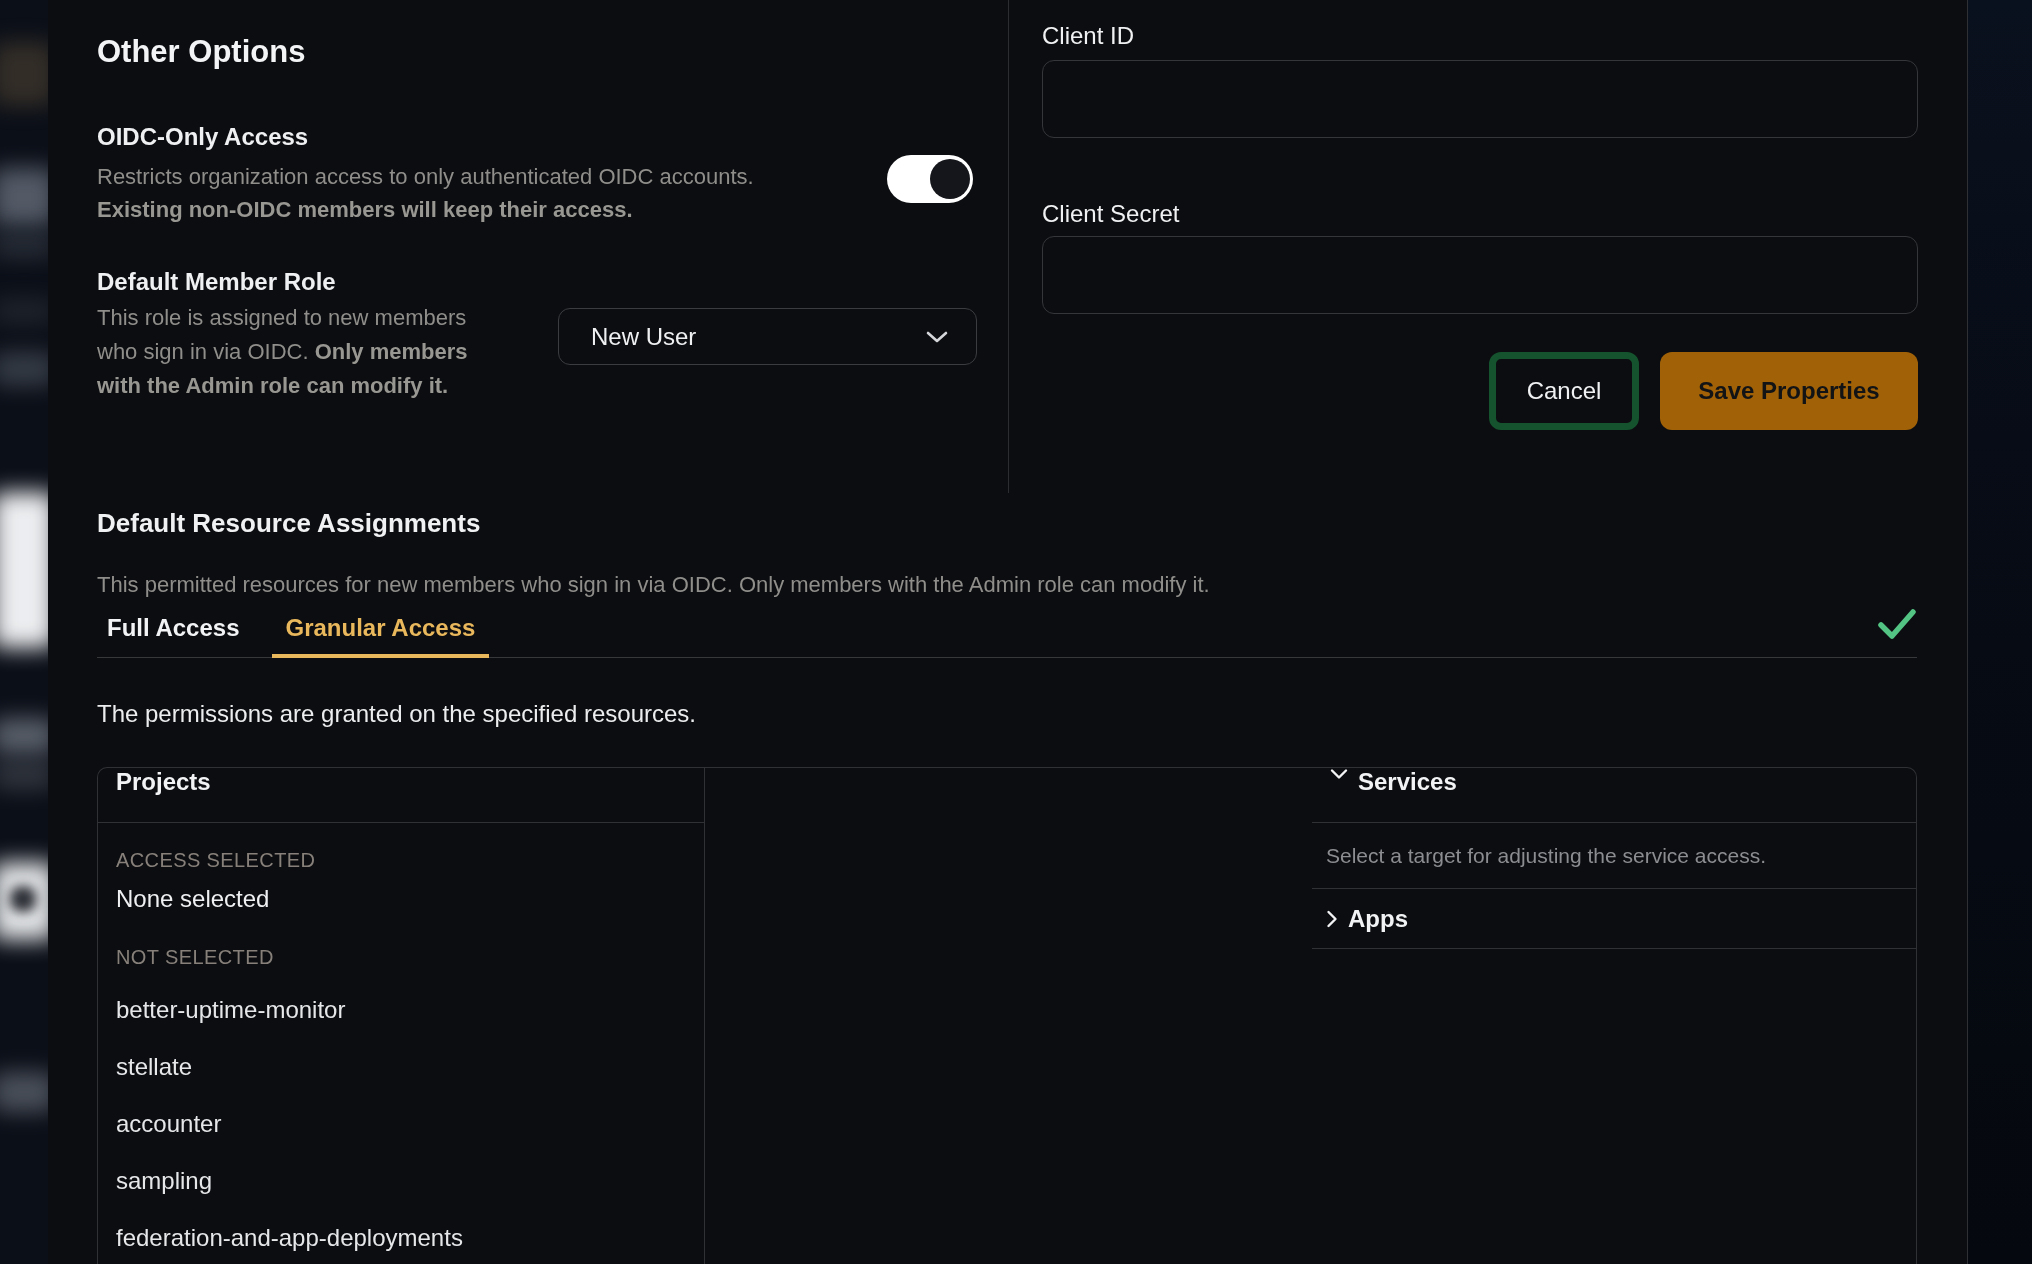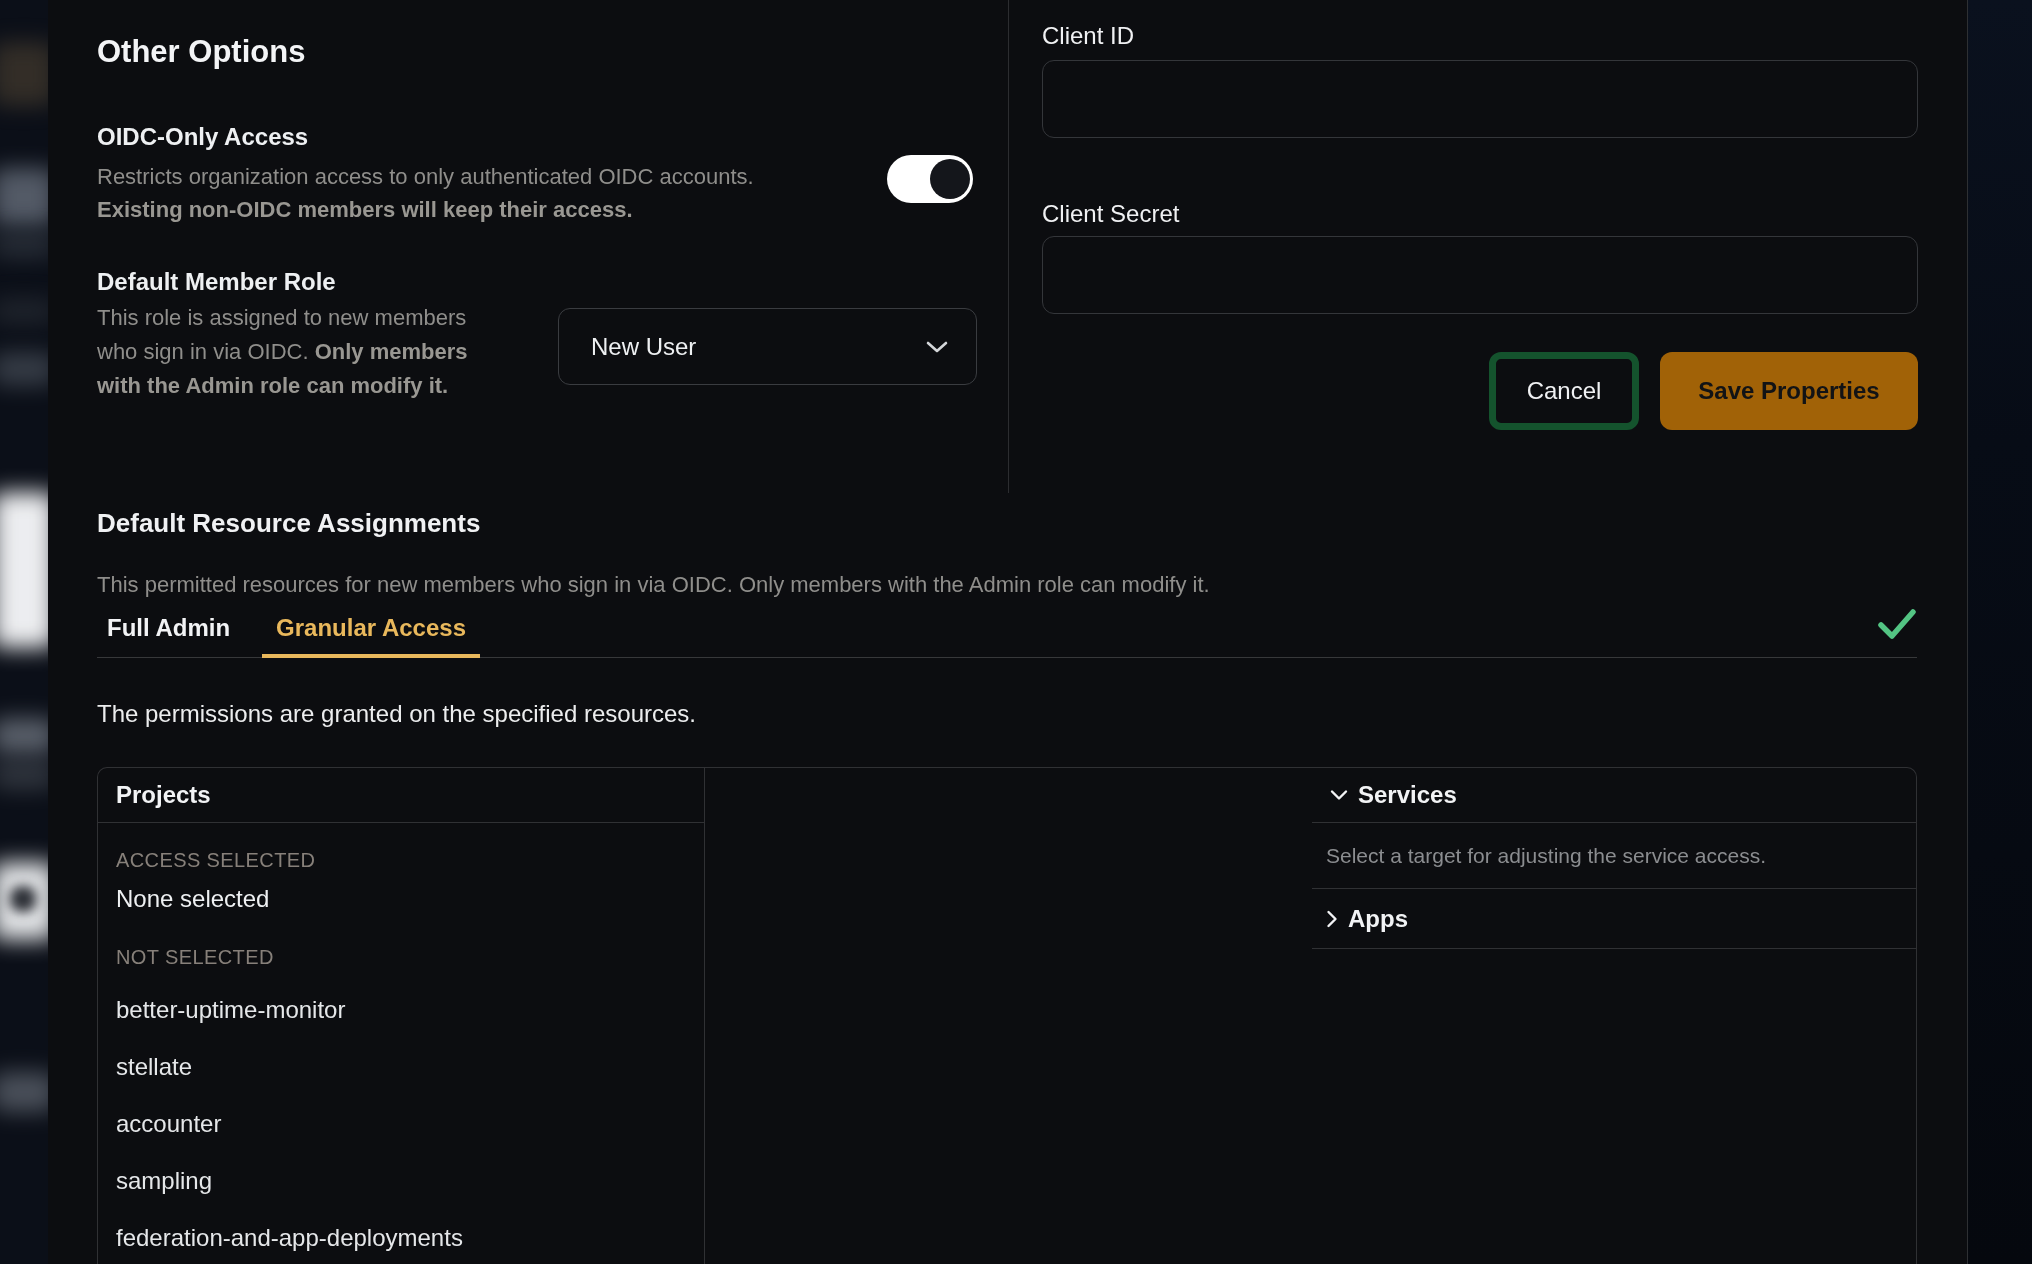--- a/index.html
+++ b/index.html
@@ -51,21 +51,21 @@
     left:839px; top:155px; width:86px; height:48px;
     background:#ffffff; border-radius:24px; cursor:pointer;
   }
   .toggle .knob {
     position:absolute; right:3px; top:4px; width:40px; height:40px;
     border-radius:50%; background:#14161b;
   }
 
   
   .dropdown {
-    left:510px; top:308px; width:419px; height:77px;
+    left:510px; top:308px; width:419px; height:57px;
     border:1px solid #3a3c40; border-radius:12px;
     display:flex; align-items:center; padding:0 28px 0 32px;
     color:#eef0f2; font-size:24px; font-weight:500; cursor:pointer;
     background:transparent;
     gap:12px;
   }
   .dropdown .grow { flex:1; }
 
   .vdivider { left:960px; top:0; width:1px; height:493px; background:#2c2d30; }
 
@@ -108,21 +108,21 @@
     left:49px; top:767px; width:1820px; height:497px;
     border:1px solid #303134; border-bottom:none;
     border-radius:10px 10px 0 0; overflow:hidden;
   }
   .col { position:absolute; top:0; height:100%; }
   .col-projects { left:0; width:607px; border-right:1px solid #303134; }
   .col-targets  { left:607px; width:607px; border-right:1px solid #303134; }
   .col-services { left:1214px; width:606px; }
   .col-header {
     height:55px; border-bottom:1px solid #303134;
-    display:flex; align-items:center; padding:0 18px;
+    display:flex; align-items:flex-start; padding:0 18px;
     font-size:24px; font-weight:700; color:#f2f3f5;
   }
   .col-header .chev { margin-right:10px; display:flex; align-items:center; }
 
   .cat-label { margin:0 0 0 18px; font-size:20px; color:#87807a; letter-spacing:.4px; }
   .cat-label.first { margin-top:26px; }
   .cat-label.second { margin-top:33px; }
   .none-selected { margin:13px 0 0 18px; font-size:24px; color:#eef0f2; }
   .proj-item { margin:29px 0 0 18px; font-size:24px; line-height:28px; color:#e5e7e9; cursor:pointer; }
   .proj-item.first { margin-top:27px; }
@@ -203,21 +203,21 @@
   <div class="btn btn-cancel">Cancel</div>
   <div class="btn btn-save">Save Properties</div>
 
   <div class="abs dra-title">Default Resource Assignments</div>
 
   <div class="abs dra-desc">
     <span>This permitted resources for new members who sign in via OIDC. </span><span class="bold-part">Only members with the Admin role can modify it.</span>
   </div>
 
   <div class="abs tabs">
-    <div class="tab">Full Admin</div>
+    <div class="tab">Full Access</div>
     <div class="tab active">Granular Access</div>
   </div>
 
   <div class="abs check-icon">
     <svg width="42" height="36" viewBox="0 0 42 36">
       <polyline points="5,19 16,30 37,6" fill="none" stroke="#53c483" stroke-width="5.5" stroke-linecap="round" stroke-linejoin="round"></polyline>
     </svg>
   </div>
 
   <div class="abs perm-note">The permissions are granted on the specified resources.</div>

